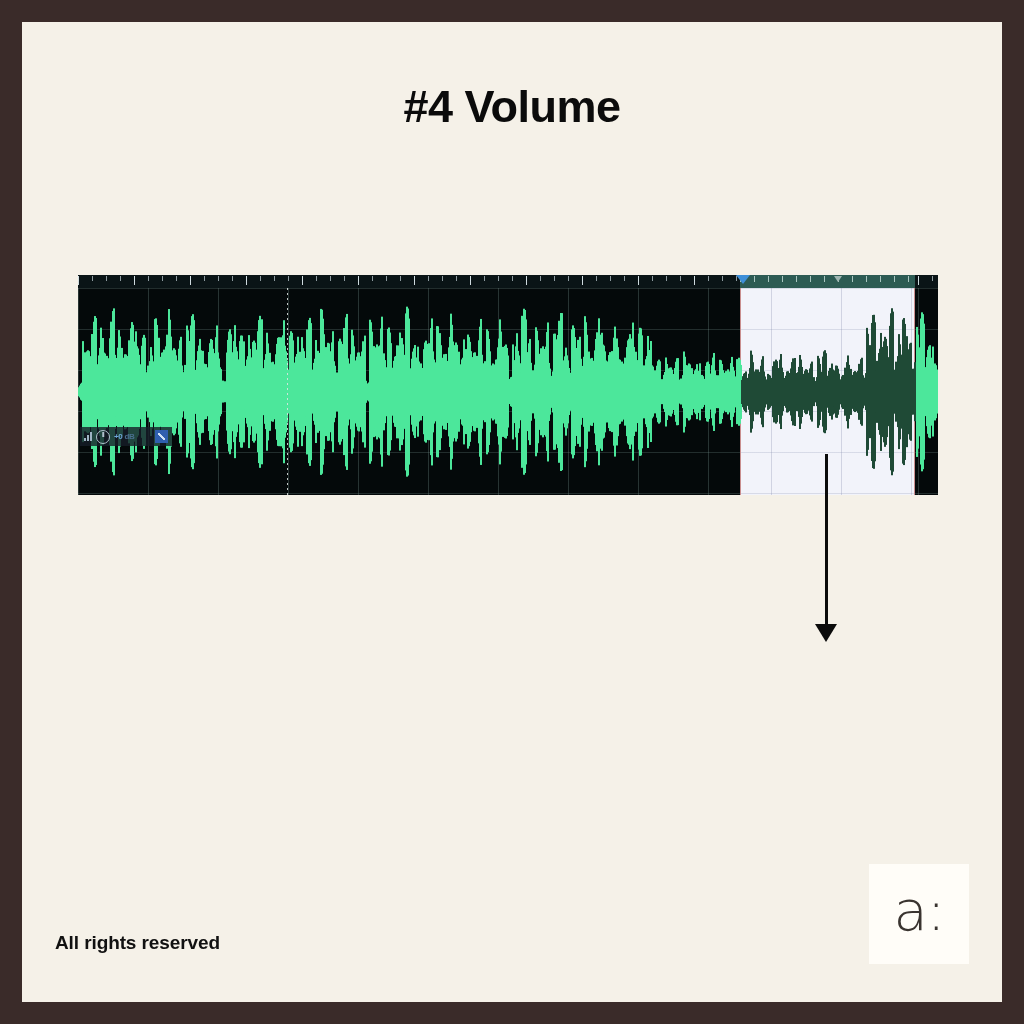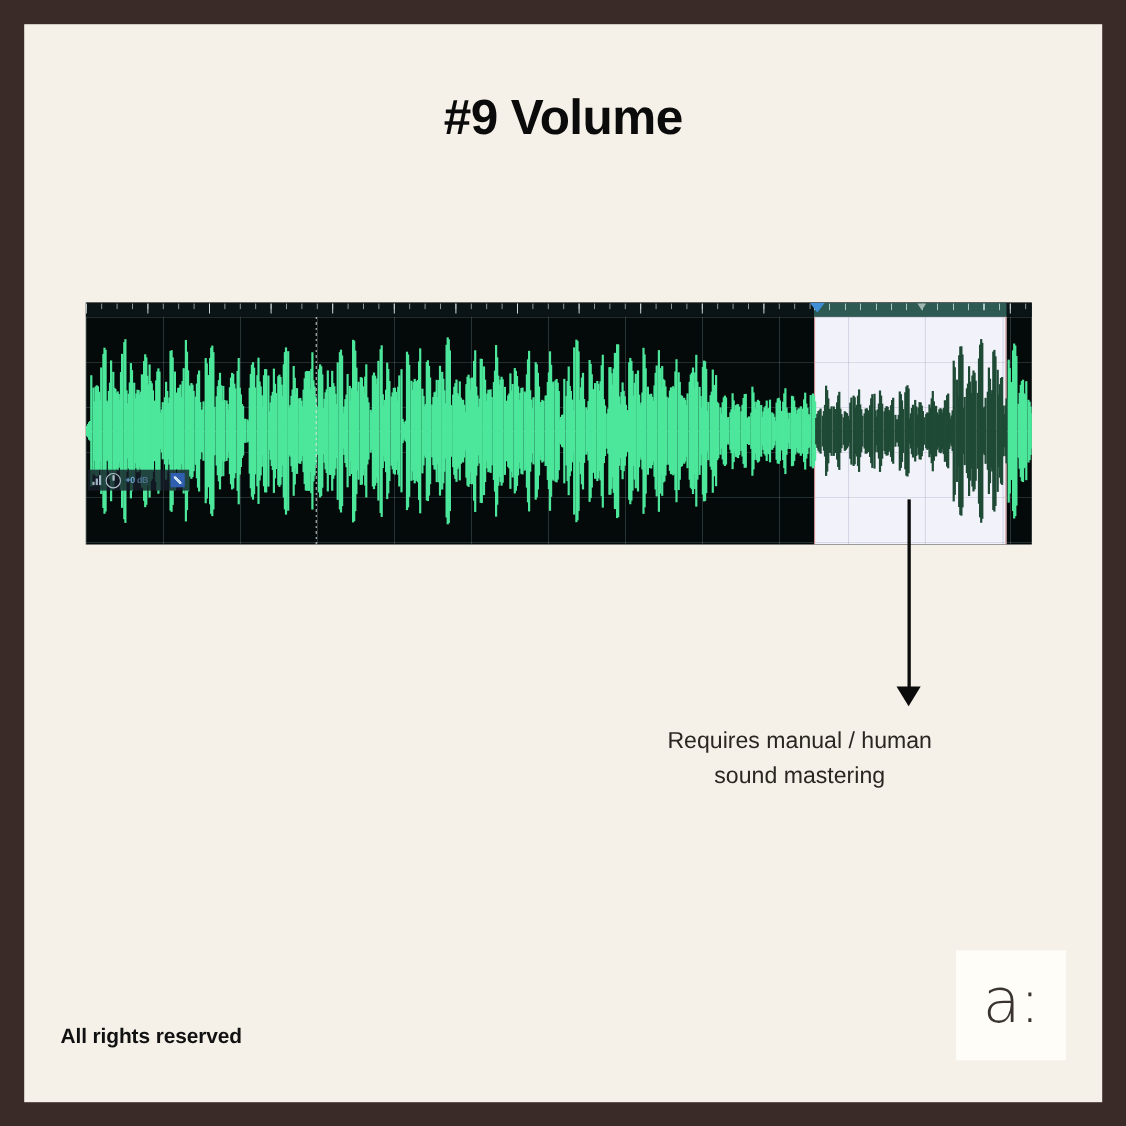--- a/index.html
+++ b/index.html
@@ -242,21 +242,21 @@
     line-height:1;letter-spacing:-1px;
     transform:translateY(-3px);
   }
 </style>
 </head>
 <body>
 
 <div class="frame">
 
   <div class="title-block">
-    <div class="title-line l2">#9 Volume</div>
+    <div class="title-line l2">#4 Volume</div>
   </div>
 
   <div class="audio-panel">
 
     <div class="ruler">
       <div class="ruler-ticks"></div>
       <div class="ruler-ticks major"></div>
       <div class="ruler-sel">
         <div class="tick-ov"></div>
       </div>
@@ -1055,24 +1055,20 @@
         <span class="tb-db"><span>+0</span> <span class="unit">dB</span></span>
         <span class="tb-fx"></span>
       </div>
     </div>
   </div>
 
   <div class="arrow-line"></div>
   <div class="arrow-head"></div>
 
   <div class="annot">
-    <div class="annot-sub">
-      <div>Requires manual / human</div>
-      <div>sound mastering</div>
-    </div>
   </div>
 
   <div class="footer">
     <div class="footer-rights">All rights reserved</div>
   </div>
 
   <div class="logo">
     <span class="logo-glyph">a:</span>
   </div>
 

